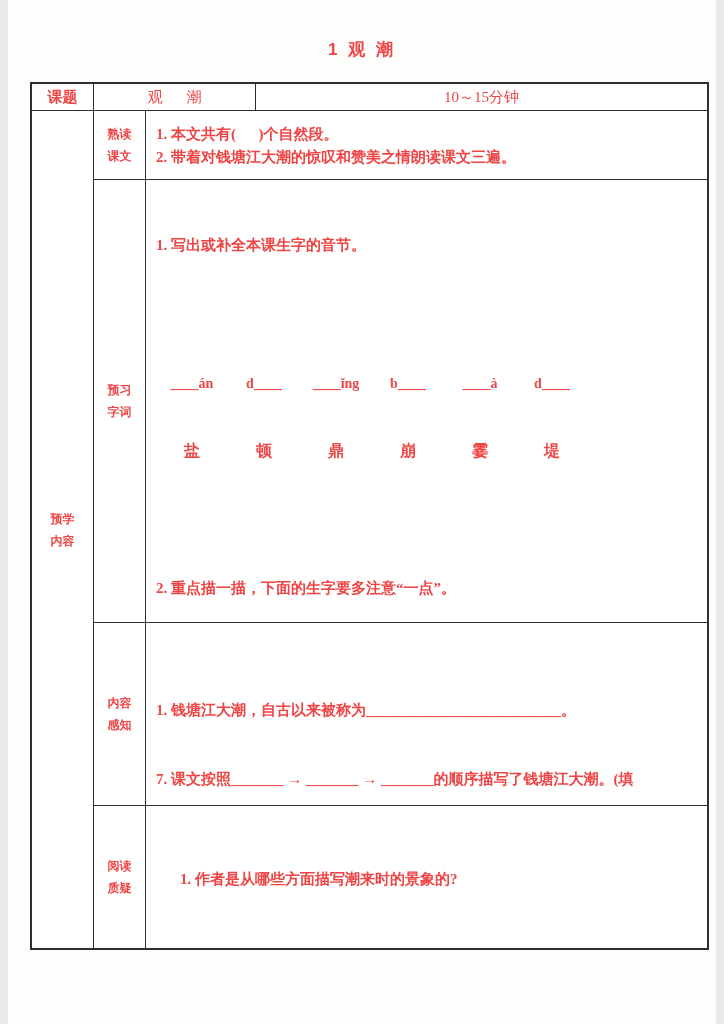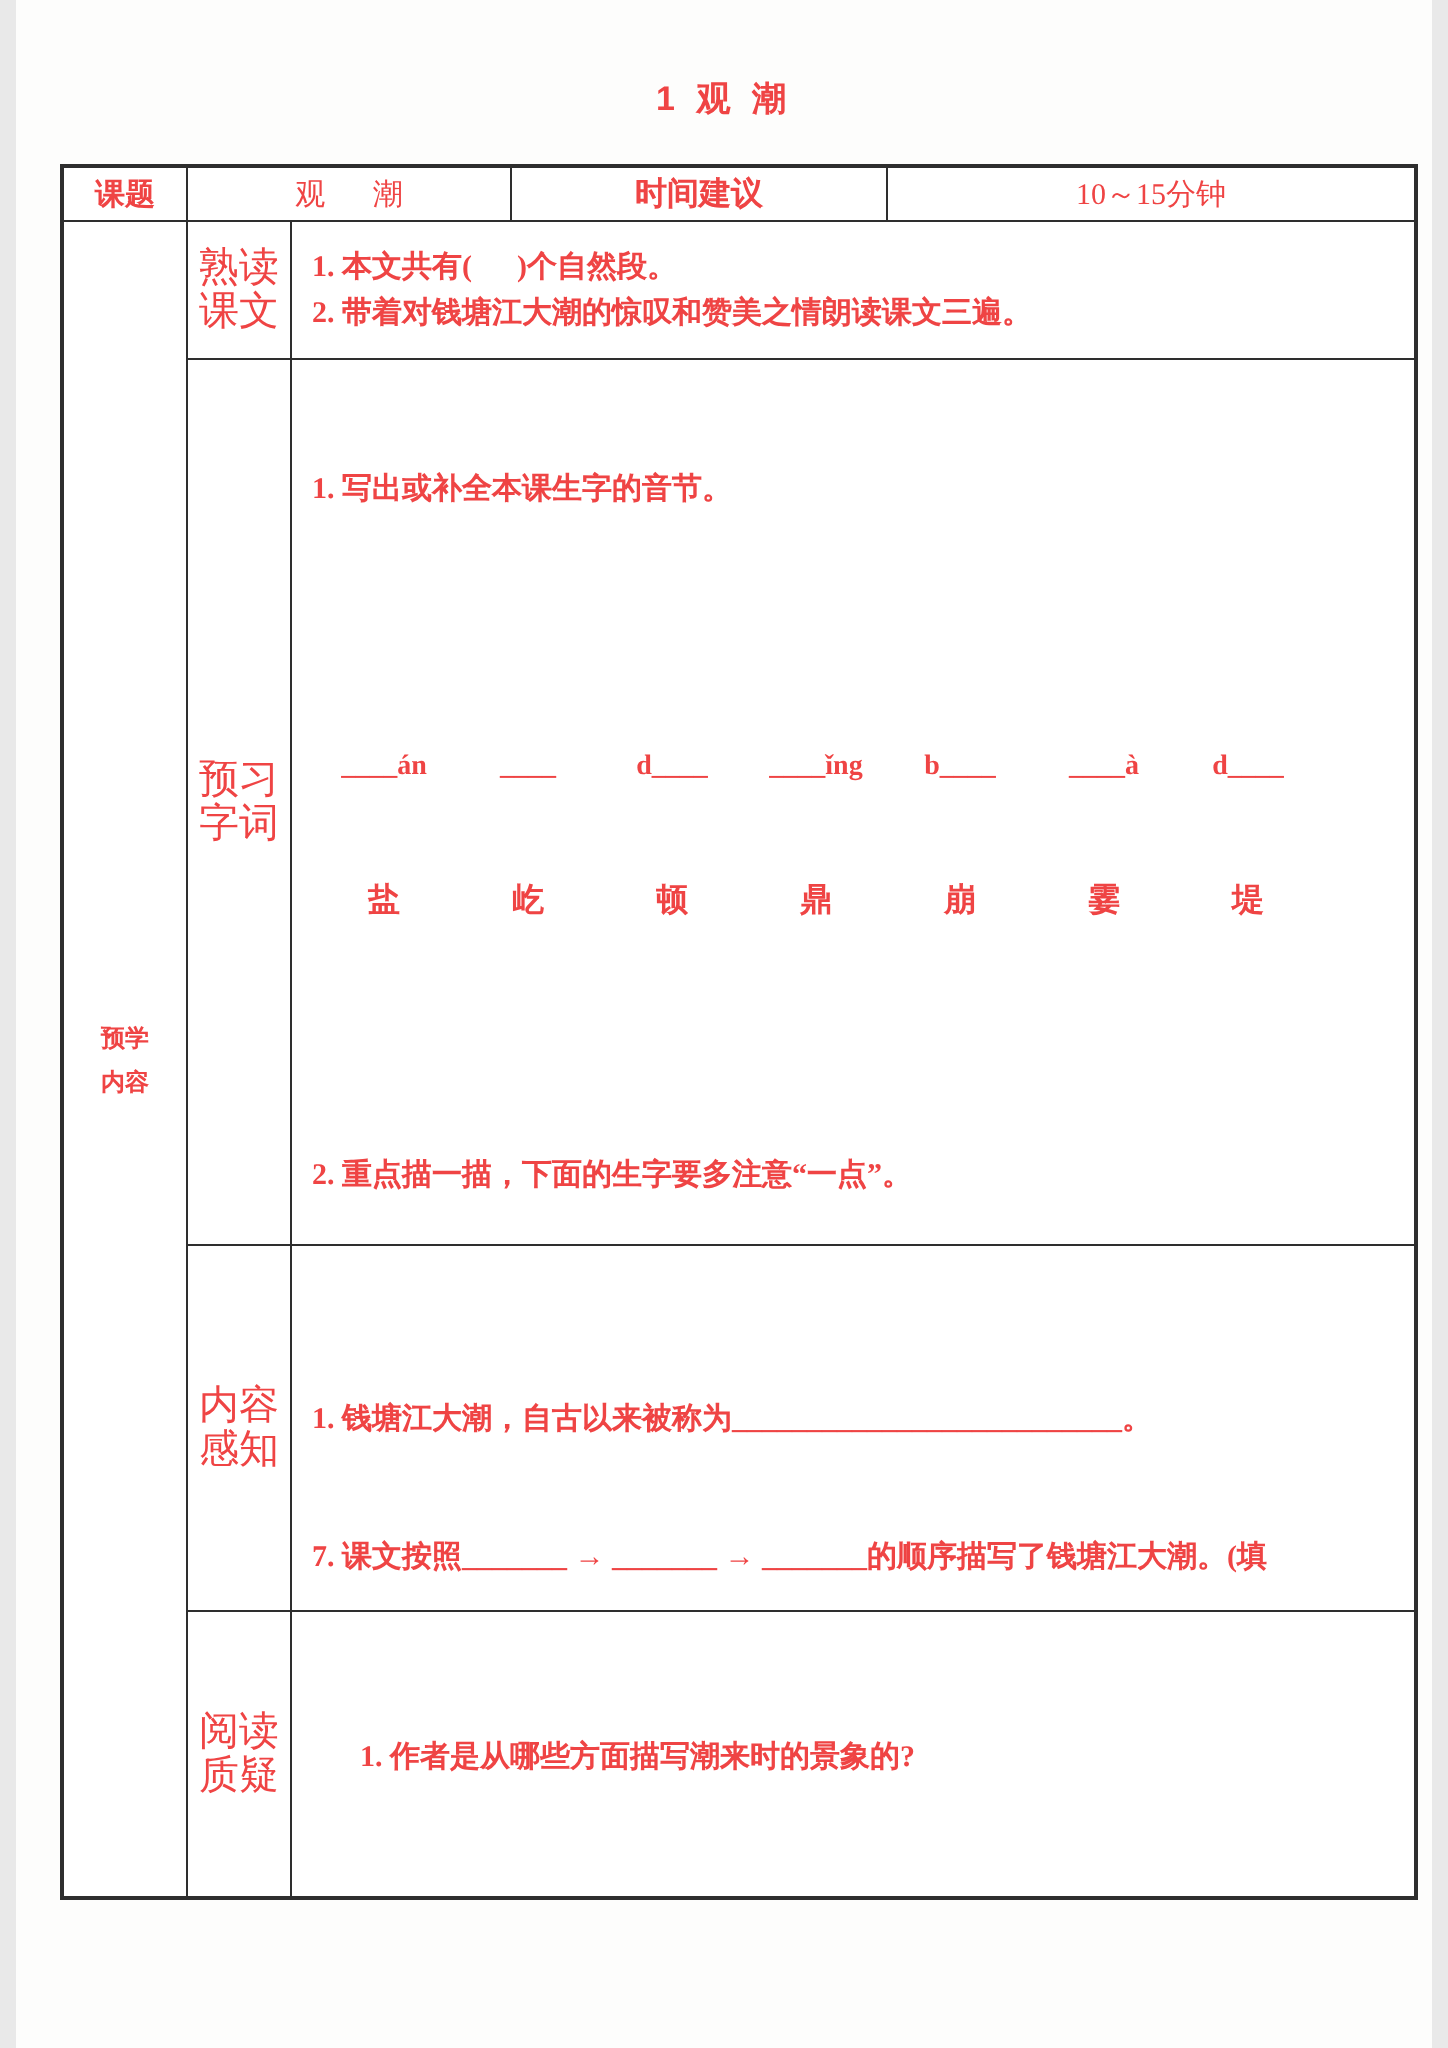--- a/index.html
+++ b/index.html
@@ -37,21 +37,21 @@
   .rows { flex:1; display:flex; flex-direction:column; min-width:0; }
   .row { display:flex; border-bottom:1px solid #2e2e2e; min-height:0; }
   .row:last-child { border-bottom:none; flex:1;gap:24px; }
   .row-shudu   { height:69px; }
   .row-yuxi    { height:443px; }
   .row-neirong { height:183px; }
   .row-ziliao  { height:53px; }
   .row-label {
     flex:none; width:52px; border-right:1px solid #2e2e2e;
     display:flex; align-items:center; justify-content:center; text-align:center;
-    font-weight:normal; font-size:20px; line-height:22px; white-space:pre-line;
+    font-weight:bold; font-size:12px; line-height:22px; white-space:pre-line;
     font-family:"Liberation Sans","DejaVu Sans",sans-serif;
   }
   .row-content {
     flex:1; padding:8px 10px 6px 10px; font-size:15px; line-height:23px;
     white-space:pre-wrap; overflow:hidden;font-weight:bold;
   }
   .row-shudu .row-content { display:flex; flex-direction:column; justify-content:center; }
   .row-neirong .row-content { padding-top:30px; }
   .row-yuedu .row-content { padding-top:16px; }
   .pinyin-row { display:flex; margin-top:2px; }
@@ -64,21 +64,20 @@
 
 <div class="page">
 
   <div class="title">1  观  潮</div>
 
   <div class="sheet">
 
     <div class="header-row">
       <div class="hcell hc1">课题</div>
       <div class="hcell hc2">观  潮</div>
-      <div class="hcell hc3">时间建议</div>
       <div class="hcell hc4">10～15分钟</div>
     </div>
 
     <div class="body">
 
       <div class="left-col">预学
 内容</div>
 
       <div class="rows">
 
@@ -94,24 +93,20 @@
         <div class="row row-yuxi">
           <div class="row-label">预习
 字词</div>
           <div class="row-content">
             <div>1. 写出或补全本课生字的音节。</div>
 
             <div class="pinyin-row">
               <div class="pcol">
                 <span class="py">____án</span>
                 <span class="hz">盐</span>
-              </div>
-              <div class="pcol">
-                <span class="py">____</span>
-                <span class="hz">屹</span>
               </div>
               <div class="pcol">
                 <span class="py">d____</span>
                 <span class="hz">顿</span>
               </div>
               <div class="pcol">
                 <span class="py">____ǐng</span>
                 <span class="hz">鼎</span>
               </div>
               <div class="pcol">

